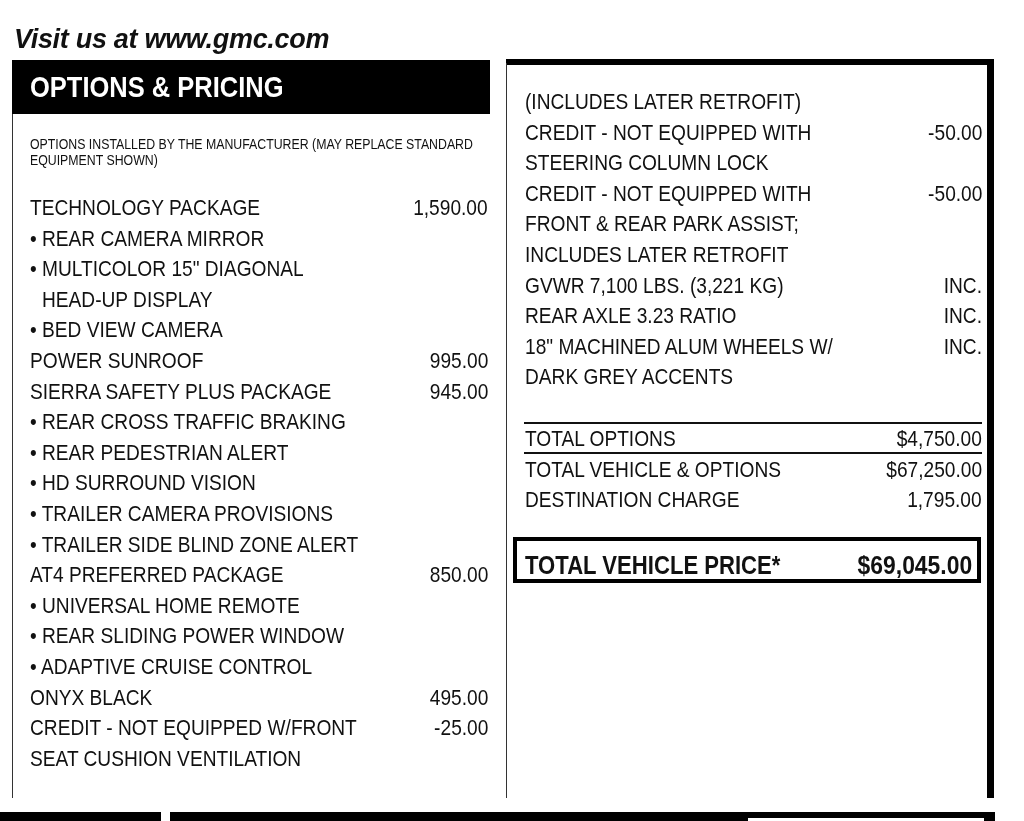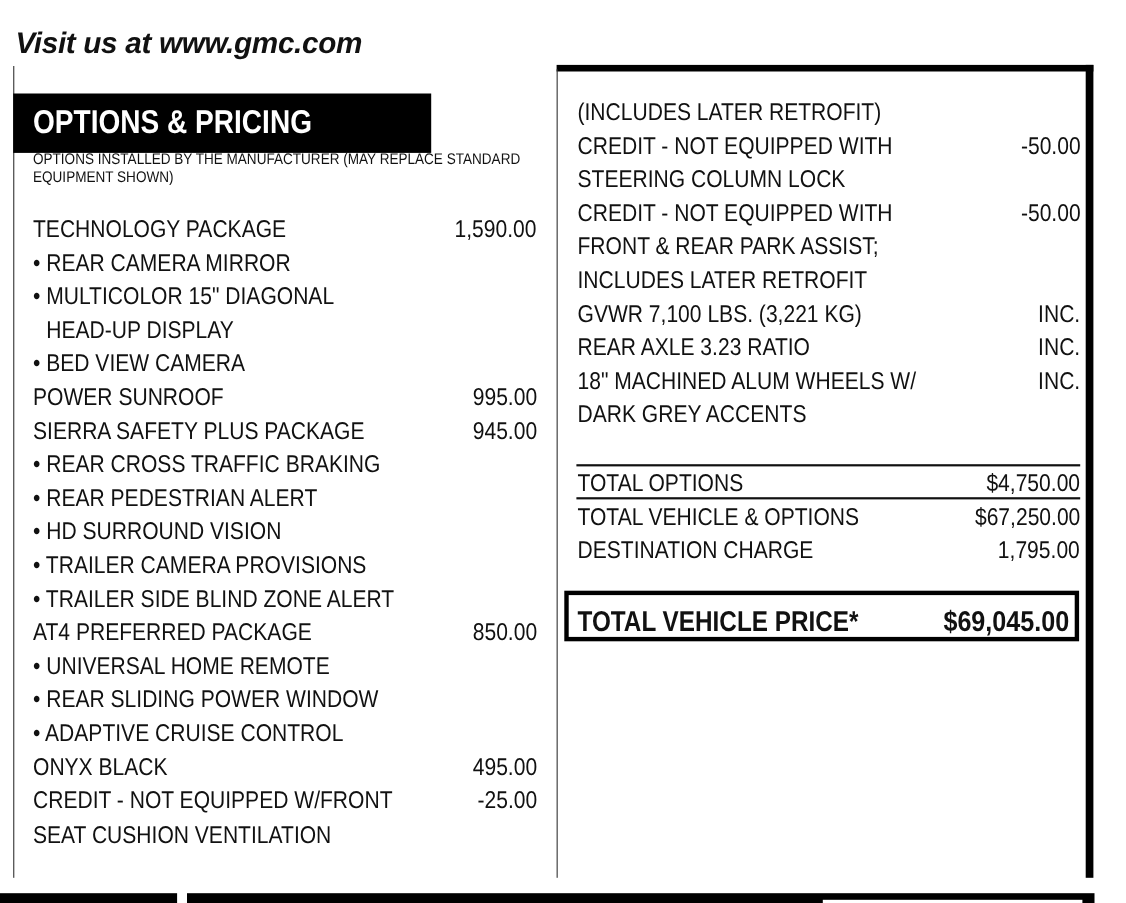--- a/index.html
+++ b/index.html
@@ -1,20 +1,20 @@
 <!DOCTYPE html>
 <html><head>
 <meta charset="utf-8">
 <style>
   html, body { margin:0; padding:0; background:#fff; }
   body { width:1024px; height:821px; position:relative; overflow:hidden;
          font-family:"Liberation Sans", sans-serif; color:#111; }
   .visit { position:absolute; left:14px; top:24px; font-size:27px; font-weight:bold; font-style:italic; letter-spacing:-0.3px; }
   .left-box { position:absolute; left:12px; top:60px; width:477px; height:738px; border-left:1px solid #333; }
-  .left-header { position:absolute; left:12px; top:60px; width:380px; height:54px; background:#000;margin-top:25px; }
+  .left-header { position:absolute; left:12px; top:60px; width:478px; height:54px; background:#000; }
   .left-header span { position:absolute; left:18px; top:10px; color:#fff; font-size:30px; font-weight:bold; transform:scaleX(0.85); transform-origin:left; letter-spacing:0px; }
   .note { position:absolute; left:30px; top:136px; font-size:14px; line-height:16px; transform:scaleX(0.88); transform-origin:left; width:520px; }
   .line { position:absolute; font-size:22px; line-height:30.6px; white-space:nowrap; transform:scaleX(0.87); transform-origin:left; }
   .price { position:absolute; font-size:22px; line-height:30.6px; white-space:nowrap; text-align:right; transform:scaleX(0.87); transform-origin:right; }
   .divider { position:absolute; left:506px; top:63px; width:1px; height:735px; background:#333; }
   .right-top { position:absolute; left:506px; top:59px; width:488px; height:6px; background:#000; }
   .right-edge { position:absolute; left:987px; top:59px; width:7px; height:739px; background:#000; }
   .rule { position:absolute; left:524px; height:2px; background:#111; }
   .total-box { position:absolute; left:513px; top:537px; width:468px; height:46px; border:4px solid #000; box-sizing:border-box; }
   .total-label { position:absolute; left:525px; top:550px; font-size:26px; font-weight:bold; transform:scaleX(0.85); transform-origin:left; white-space:nowrap; }

